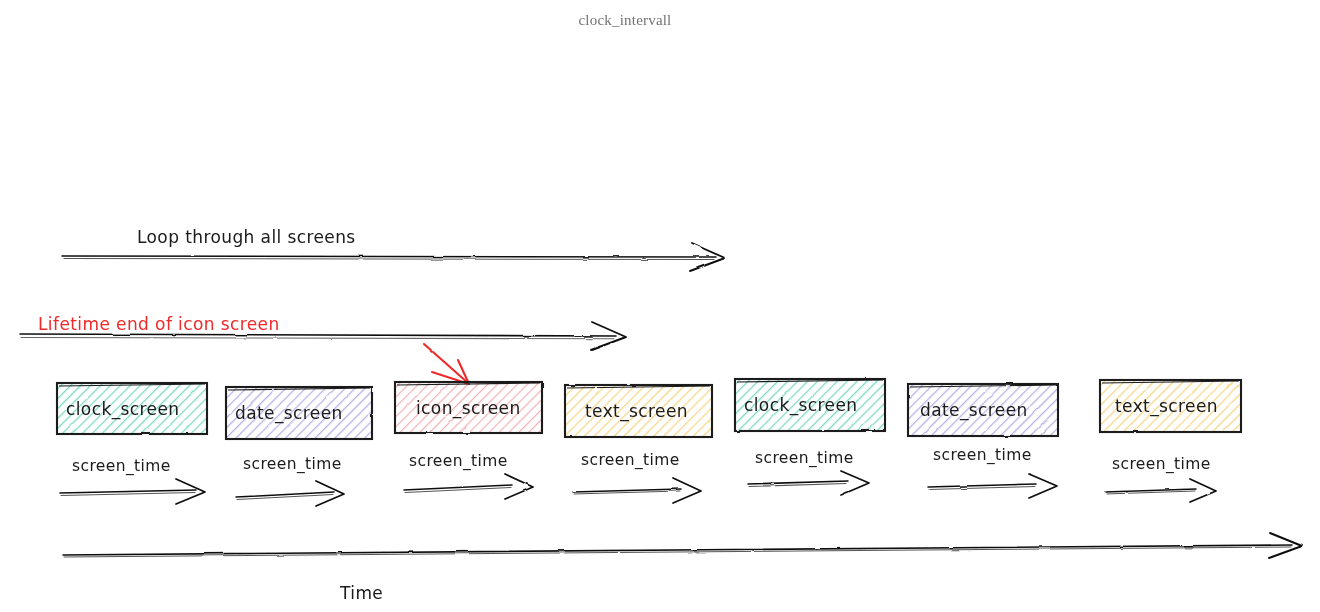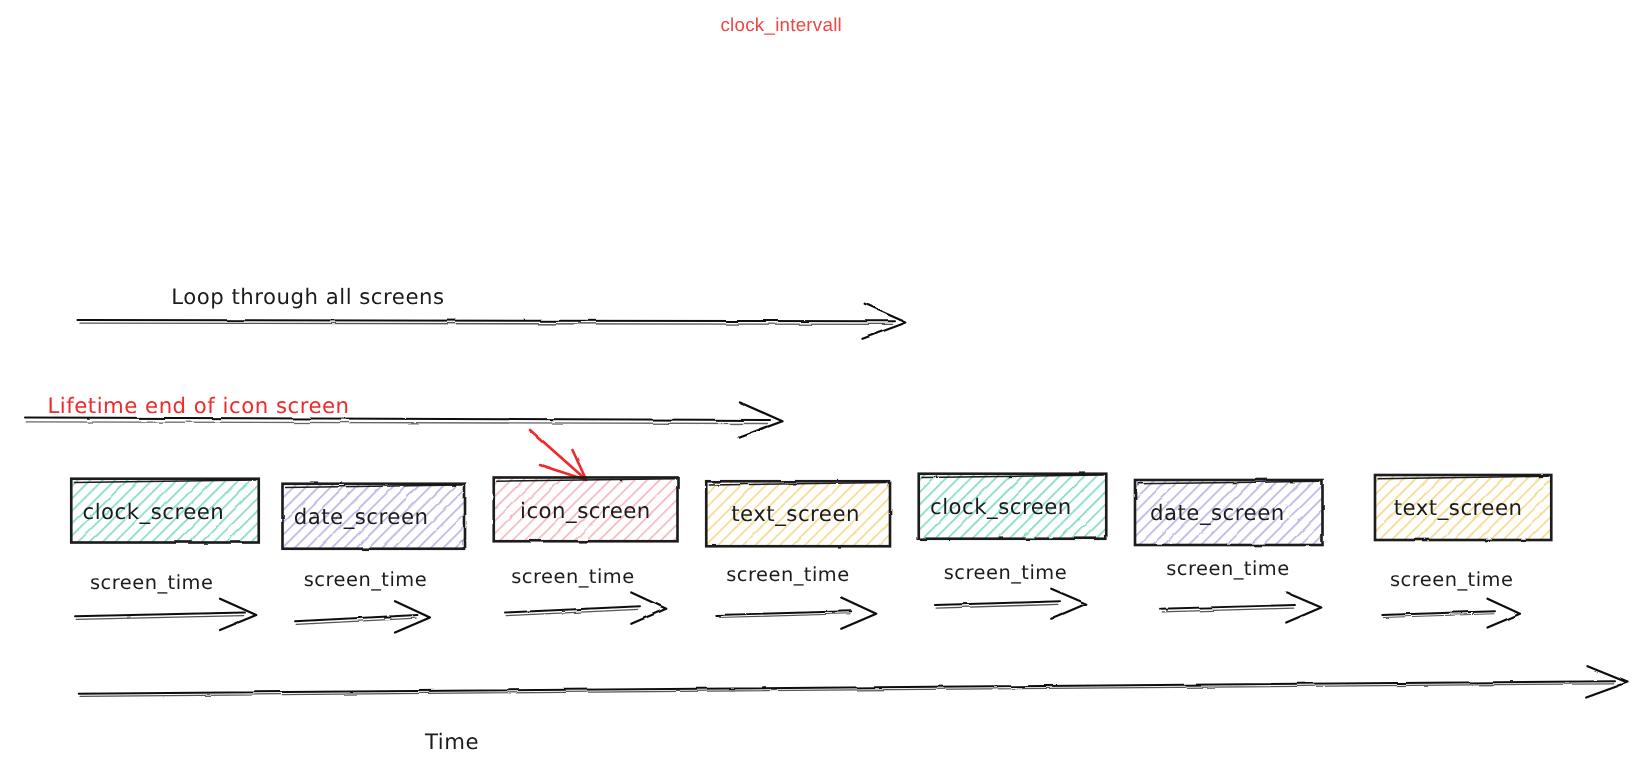--- a/index.html
+++ b/index.html
@@ -15,22 +15,22 @@
     font-family: "DejaVu Sans", sans-serif;
   }
 
   
   #diagram-title {
     position: absolute;
     left: 0;
     top: 12px;
     width: 1320px;
     text-align: center;
-    color: #ef4444;
-    font-family: Liberation Sans, sans-serif;
+    color: #737373;
+    font-family: Liberation Serif, serif;
     font-size: 15px;
     letter-spacing: .2px;
     white-space: nowrap;
   }
   #diagram-title .ttl { position: relative; left: -35px; }
 
   
   #sketch-canvas {
     position: absolute;
     left: 0;

